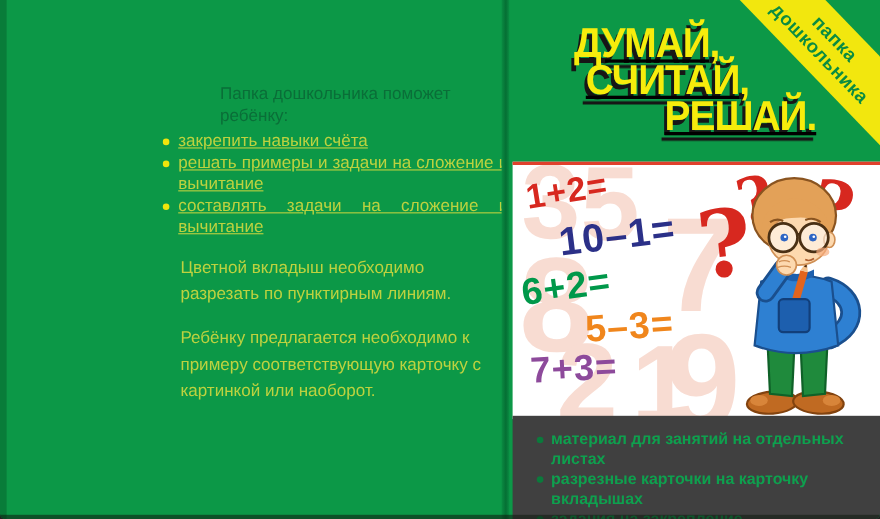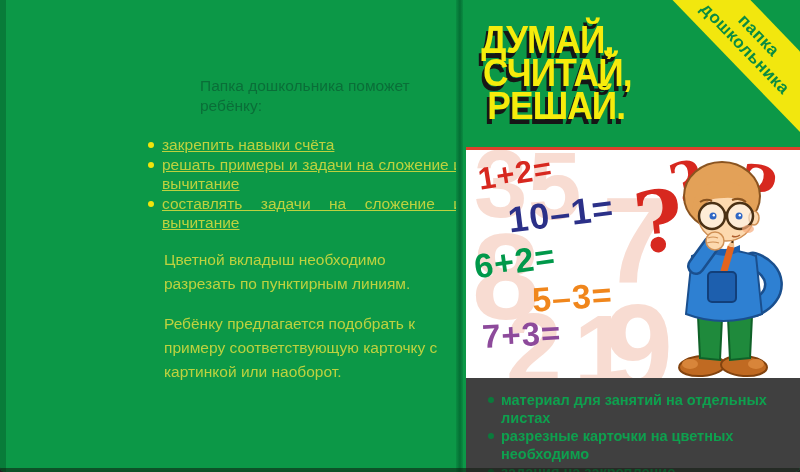--- a/index.html
+++ b/index.html
@@ -9,30 +9,30 @@
     border-radius:0 0 5px 5px;
   }
   
   .edge-left{position:absolute;left:0;top:0;width:6px;height:100%;background:rgba(0,60,25,.30);z-index:5;}
   .fold{position:absolute;left:456px;top:0;width:7px;height:100%;
     background:linear-gradient(90deg,#0a8c42,#056f34 55%,#0a8c42);z-index:4;}
   .edge-bottom{position:absolute;left:0;bottom:0;width:100%;height:4px;background:rgba(15,25,15,.55);z-index:10;}
 
   
   .left-panel{position:absolute;left:148px;top:76px;width:314px;color:#bdd23f;font-size:15.5px;z-index:2;}
-  .heading{color:#0a6e38;padding-left:52px;margin:0 0 19px 0;line-height:20px;}
+  .heading{color:#0a6e38;padding-left:52px;margin:0 0 3px 0;line-height:20px;}
   .benefits{list-style:none;margin:0;padding:0;}
   .benefits li{position:relative;padding-left:14px;text-align:justify;line-height:19.5px;text-decoration:underline;}
   .dot{position:absolute;left:0;top:7px;width:6px;height:6px;border-radius:50%;}
   .dot.y{background:#f0e40c;}
   .para{margin:16px;line-height:24px;}
   .para.first{margin-top:15px;}
 
   
-  .title{position:absolute;top:24px;left:470px;width:250px;z-index:2;}
+  .title{position:absolute;top:24px;left:494px;width:250px;text-align:right;z-index:2;text-decoration:underline;}
   .tl{display:block;font-weight:bold;font-size:38px;line-height:33px;color:#f6ec0c;
       letter-spacing:-1px;text-shadow:-3px 5px 0 #161616;
       transform:scaleX(.93);transform-origin:100% 50%;white-space:nowrap;}
   .tl0{margin-right:90px;}
   .tl1{margin-right:63px;}
   .tl2{margin-right:2px;}
 
   
   .ribbon{position:absolute;left:752px;top:42px;width:320px;height:56px;
     transform:translate(-50%,-50%) rotate(46deg);
@@ -74,21 +74,21 @@
       <li>
         <span class="dot y"></span>
         <span>решать примеры и задачи на сложение и вычитание</span>
       </li>
       <li>
         <span class="dot y"></span>
         <span>составлять задачи на сложение и вычитание</span>
       </li>
     </ul>
     <p class="para first">Цветной вкладыш необходимо разрезать по пунктирным линиям.</p>
-    <p class="para">Ребёнку предлагается подобрать к примеру соответствующую карточку с картинкой или наоборот.</p>
+    <p class="para">Ребёнку предлагается необходимо к примеру соответствующую карточку с картинкой или наоборот.</p>
   </div>
 
   <div class="title">
     <span class="tl tl0">ДУМАЙ,</span>
     <span class="tl tl1">СЧИТАЙ,</span>
     <span class="tl tl2">РЕШАЙ.</span>
   </div>
 
   <div class="ribbon">
     <span class="rl">папка</span>
@@ -182,21 +182,21 @@
   </div>
 
   <div class="panel">
     <ul class="features">
       <li>
         <span class="dot g"></span>
         <span>материал для занятий на отдельных листах</span>
       </li>
       <li>
         <span class="dot g"></span>
-        <span>разрезные карточки на цветных необходимо</span>
+        <span>разрезные карточки на карточку вкладышах</span>
       </li>
       <li>
         <span class="dot g"></span>
         <span>задания на закрепление навыков счёта, составление и решение задач</span>
       </li>
     </ul>
   </div>
 
   <div class="edge-bottom"></div>
 </div>

